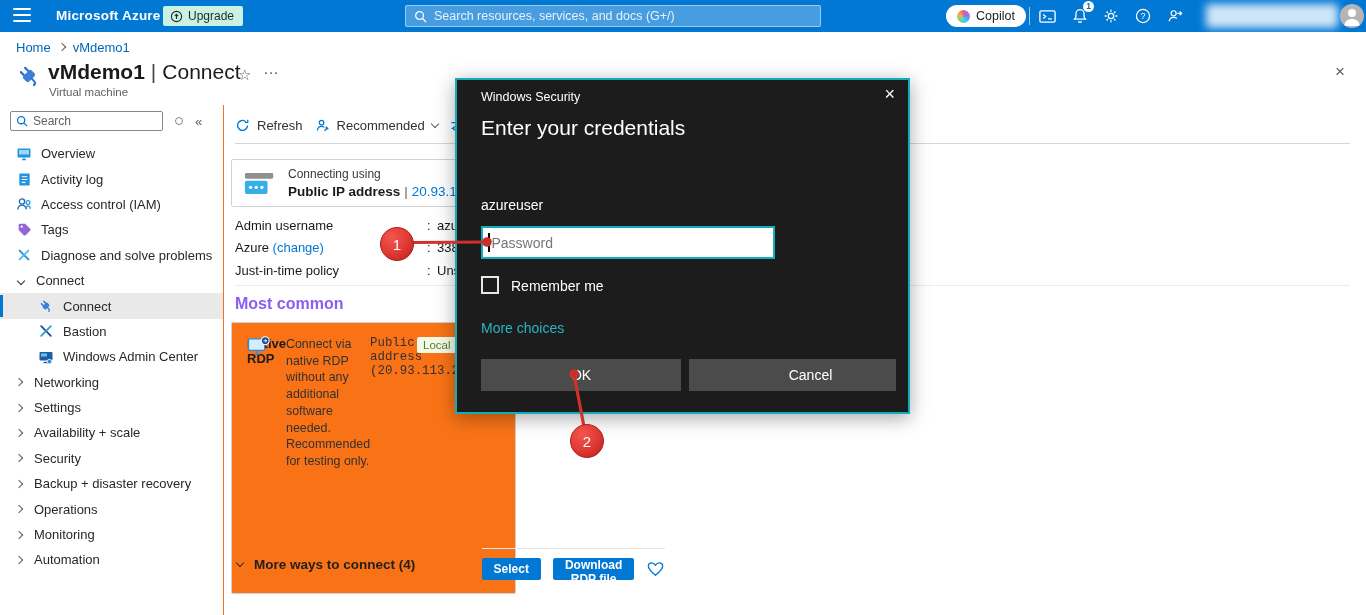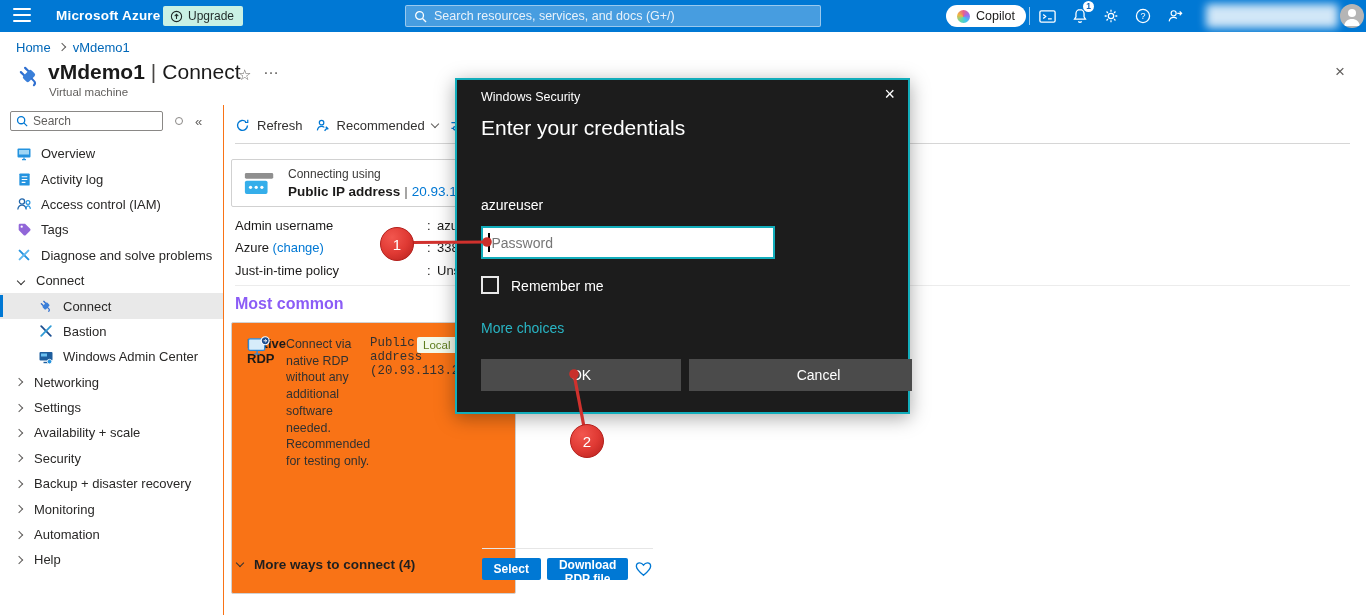--- a/index.html
+++ b/index.html
@@ -79,41 +79,41 @@
   .details-divider { position:absolute; left:10px; right:16px; top:180px; height:1px; background:#ececec; }
   .most-common { position:absolute; left:10px; top:190px; font-size:16px; font-weight:700; color:#8b5cf6; }
   .rdp-card { position:absolute; left:6px; top:217px; width:285px; height:272px; border:1px solid #d1d1d1; border-radius:2px; background:#f97316; padding:13px 15px; display:flex; }
   .rdp-head { position:relative; height:25px; margin-bottom:7px; }
   .badge-local { position:absolute; left:170px; top:1px; background:#f3faea; color:#5e7d1e; font-size:11.5px; padding:2px 6px; border-radius:2px; white-space:nowrap; }
   .rdp-title { font-size:13px; font-weight:700; color:#1b1a19; margin-bottom:9px; }
   .rdp-desc { font-size:12.4px; color:#323130; line-height:1.35; margin-bottom:9px; }
   .rdp-ip { font-size:12.4px; color:#323130;font-family:Liberation Mono, monospace; }
   .rdp-foot { margin-top:auto; }
   .rdp-hr { height:1px; background:#e6e6e6; margin-bottom:9px; }
-  .rdp-btnrow { display:flex; align-items:center; gap:6px; }
+  .rdp-btnrow { display:flex; align-items:center; gap:12px; }
   .btn-blue { height:22px; background:#0078d4; color:#fff; border:none; border-radius:2px; font-size:12px; font-weight:700; padding:0 12px; cursor:pointer; font-family:"Liberation Sans",sans-serif; }
   .heart-btn { margin-left:auto; cursor:pointer; display:flex; align-items:center; }
   .more-ways { position:absolute; left:12px; top:452px; display:flex; align-items:center; gap:11px; font-size:13.5px; font-weight:700; color:#1f1f1f; cursor:pointer; }
   
   .dialog { position:absolute; left:455px; top:78px; width:455px; height:336px; background:#1c1c1c; border:2px solid #12adbb; z-index:20; color:#fff; box-shadow:0 4px 18px rgba(0,0,0,.35); }
   .dlg-title { position:absolute; left:24px; top:10px; font-size:12.5px; }
   .dlg-close { position:absolute; right:13px; top:4px; font-size:18px; color:#fff; cursor:pointer; }
   .dlg-heading { position:absolute; left:24px; top:36px; font-size:21px; font-weight:400; }
   .dlg-desc { position:absolute; left:24px; top:82px; font-size:14px; }
   .dlg-user { position:absolute; left:24px; top:117px; font-size:14px; }
   .dlg-input { position:absolute; left:24px; top:146px; width:294px; height:33px; background:#fff; border:2px solid #12adbb; display:flex; align-items:center; }
   .dlg-input .caret { width:1.5px; height:19px; background:#000; margin-left:5px; }
   .dlg-input input { flex:1; border:none; outline:none; font-size:14px; padding-left:2px; color:#be185d; font-family:"Liberation Sans",sans-serif; background:transparent; }
   .dlg-input input::placeholder { color:#767676; }
   .dlg-check { position:absolute; left:24px; top:196px; width:18px; height:18px; border:2px solid #e8e8e8; background:transparent; cursor:pointer; }
   .dlg-check-label { position:absolute; left:54px; top:198px; font-size:14px; }
   .dlg-more { position:absolute; left:24px; top:240px; font-size:14px; color:#29b5c4; cursor:pointer; }
   .dlg-btn { position:absolute; top:279px; height:32px; background:#4b4b4b; color:#fff; border:none; font-size:14px; cursor:pointer; font-family:"Liberation Sans",sans-serif; }
   .dlg-ok { left:24px; width:200px; }
-  .dlg-cancel { left:232px; width:223px;padding-left:36px; }
+  .dlg-cancel { left:232px; width:207px;padding-left:36px; }
   
   .annotations { position:absolute; left:0; top:0; width:1366px; height:615px; z-index:30; pointer-events:none; }
 </style>
 </head>
 <body>
 
 <div class="topbar">
   <div class="hamburger">
       <span></span>
       <span></span>
@@ -321,29 +321,29 @@
     <div class="mi group">
         <span class="chev right"></span>
         <span>Security</span>
       </div>
     <div class="mi group">
         <span class="chev right"></span>
         <span>Backup + disaster recovery</span>
       </div>
     <div class="mi group">
         <span class="chev right"></span>
+        <span>Operations</span>
+      </div>
+    <div class="mi group">
+        <span class="chev right"></span>
         <span>Monitoring</span>
       </div>
     <div class="mi group">
         <span class="chev right"></span>
         <span>Automation</span>
-      </div>
-    <div class="mi group">
-        <span class="chev right"></span>
-        <span>Help</span>
       </div>
   </nav>
 </aside>
 
 <main class="content">
   <div class="toolbar">
     <div class="tool">
       <span style="display:flex">
           <svg width="15" height="15" viewBox="0 0 16 16" fill="none" stroke="#0078d4" stroke-width="1.5">
             <path d="M13.3 8A5.3 5.3 0 1 1 11.6 4"></path>

